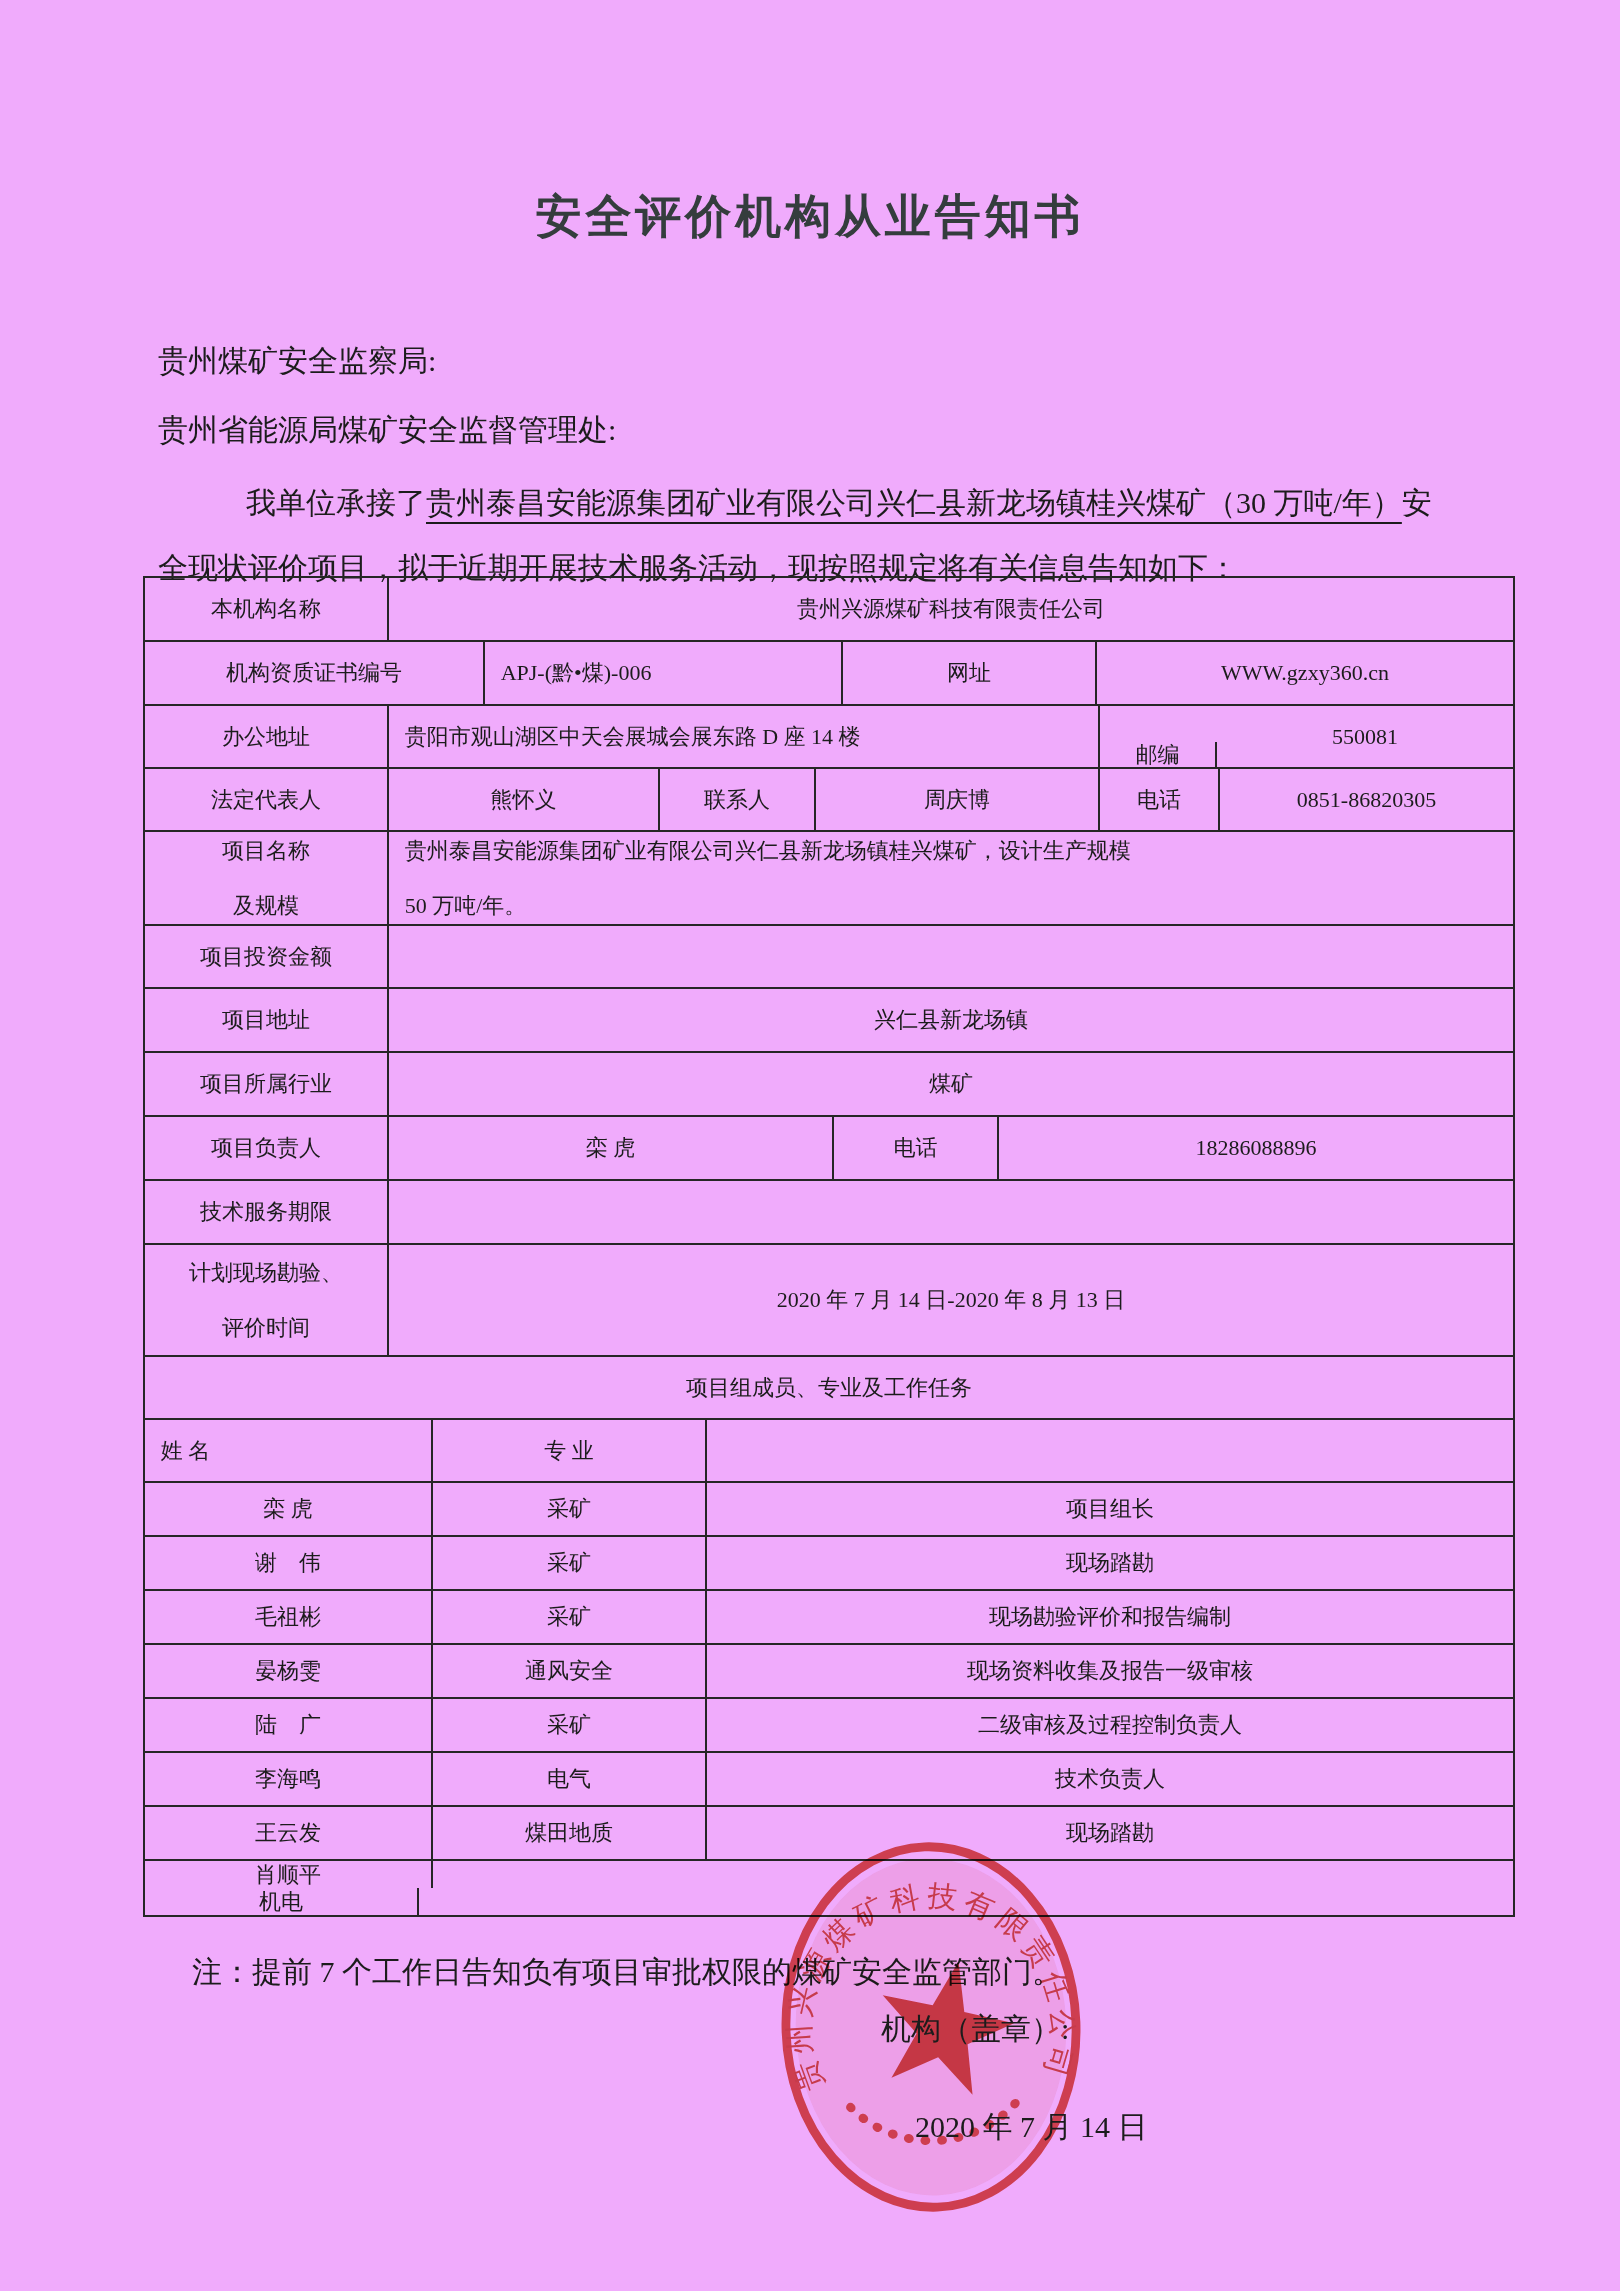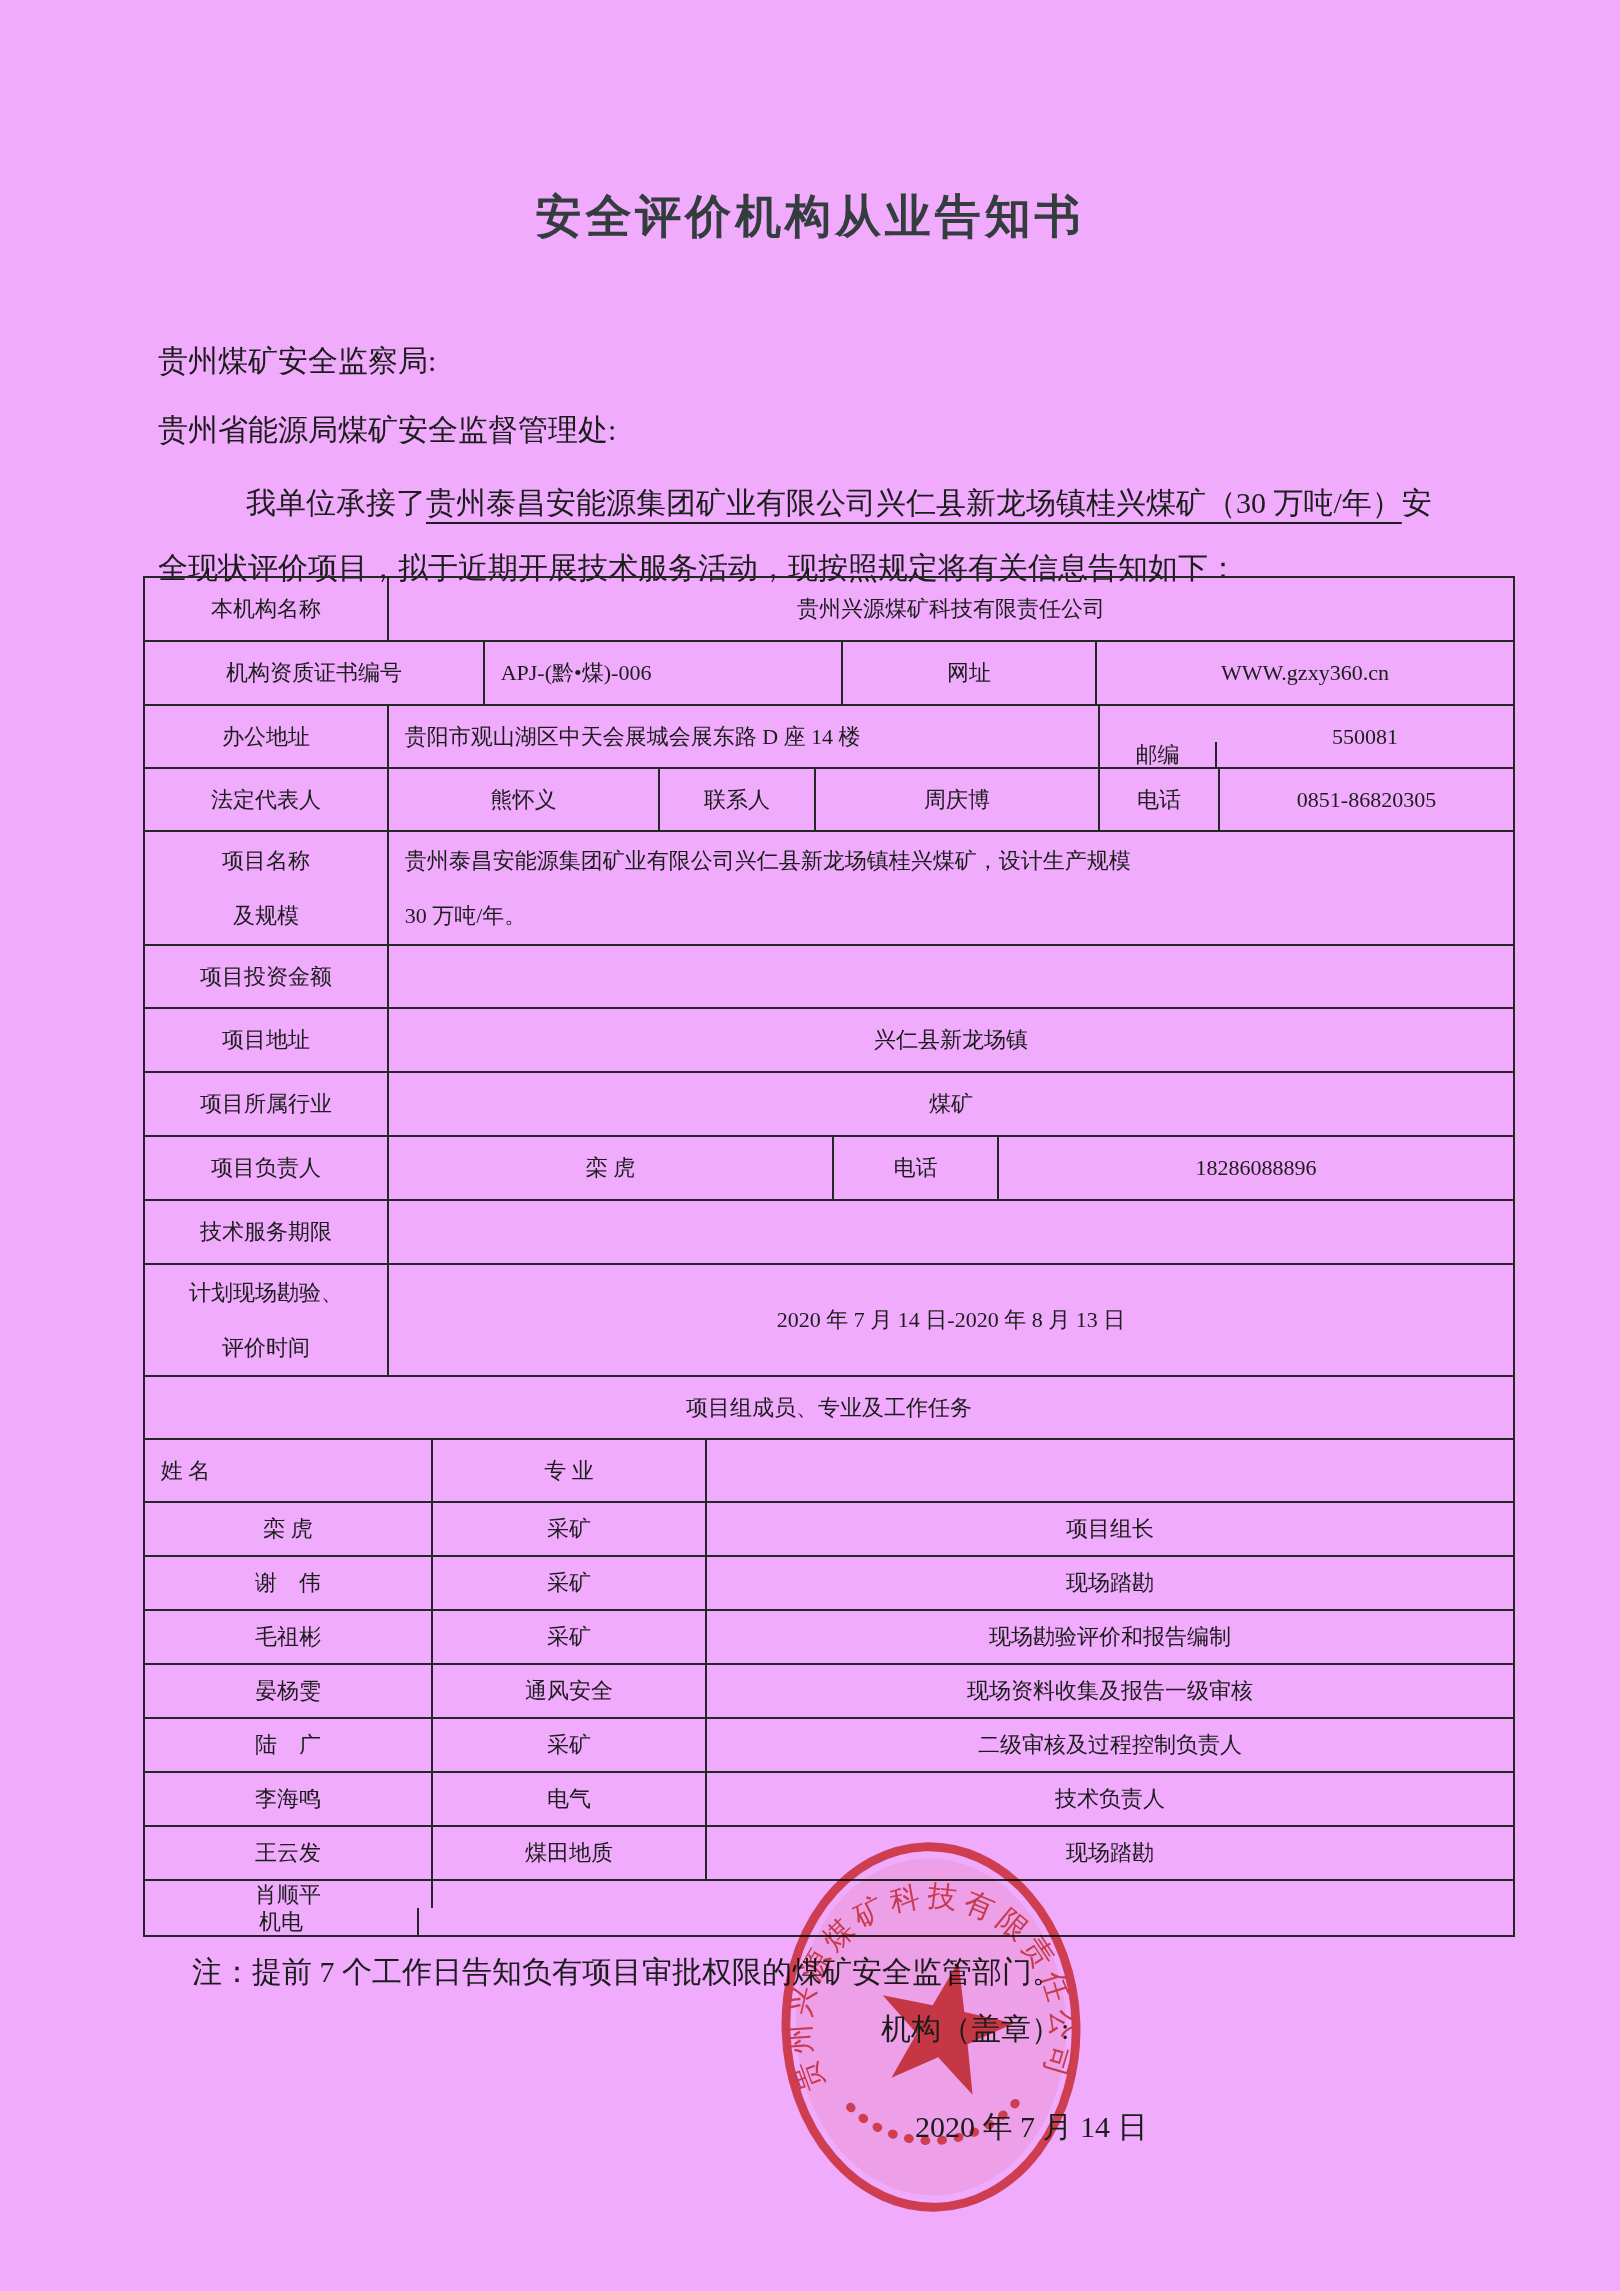--- a/index.html
+++ b/index.html
@@ -53,21 +53,21 @@
     display:flex;align-items:center;justify-content:center;
     border-right:2px solid #262626;
     box-sizing:border-box;
     text-align:center;
     overflow:hidden;
   }
   .cell.last{border-right:none;flex:1;}
   .cell.al{justify-content:flex-start;text-align:left;padding-left:15.7px;}
   .cell.pre{white-space:pre-line;line-height:55px;}
 
-  .h65{height:64px;} .h64{height:63px;} .h116{height:114px;} .h114{height:112px;} .h55{height:54px;}
+  .h65{height:64px;} .h64{height:63px;} .h116{height:94px;} .h114{height:112px;} .h55{height:54px;}
 
   .w249{width:244px;} .w347{width:340px;text-align:right;} .w365{width:358px;} .w267{width:254px;}
   .w725{width:711px;} .w119{width:117px;margin-top:36px;} .w276{width:271px;} .w159{width:156px;}
   .w290{width:284px;} .w122{width:120px;} .w454{width:445px;} .w168{width:165px;}
   .w294{width:288px;} .w280{width:274px;}
 
   .note-line{
     position:absolute;left:192px;top:1952px;
     font-size:30px;white-space:nowrap;
   }
@@ -132,21 +132,21 @@
       <div class="cell w159">联系人</div>
       <div class="cell w290">周庆博</div>
       <div class="cell w122">电话</div>
       <div class="cell last">0851-86820305</div>
     </div>
 
     <div class="trow h116">
       <div class="cell w249 pre">项目名称
 及规模</div>
       <div class="cell last al pre">贵州泰昌安能源集团矿业有限公司兴仁县新龙场镇桂兴煤矿，设计生产规模
-30 万吨/年。</div>
+50 万吨/年。</div>
     </div>
 
     <div class="trow h64">
       <div class="cell w249">项目投资金额</div>
       <div class="cell last"></div>
     </div>
 
     <div class="trow h65">
       <div class="cell w249">项目地址</div>
       <div class="cell last">兴仁县新龙场镇</div>

